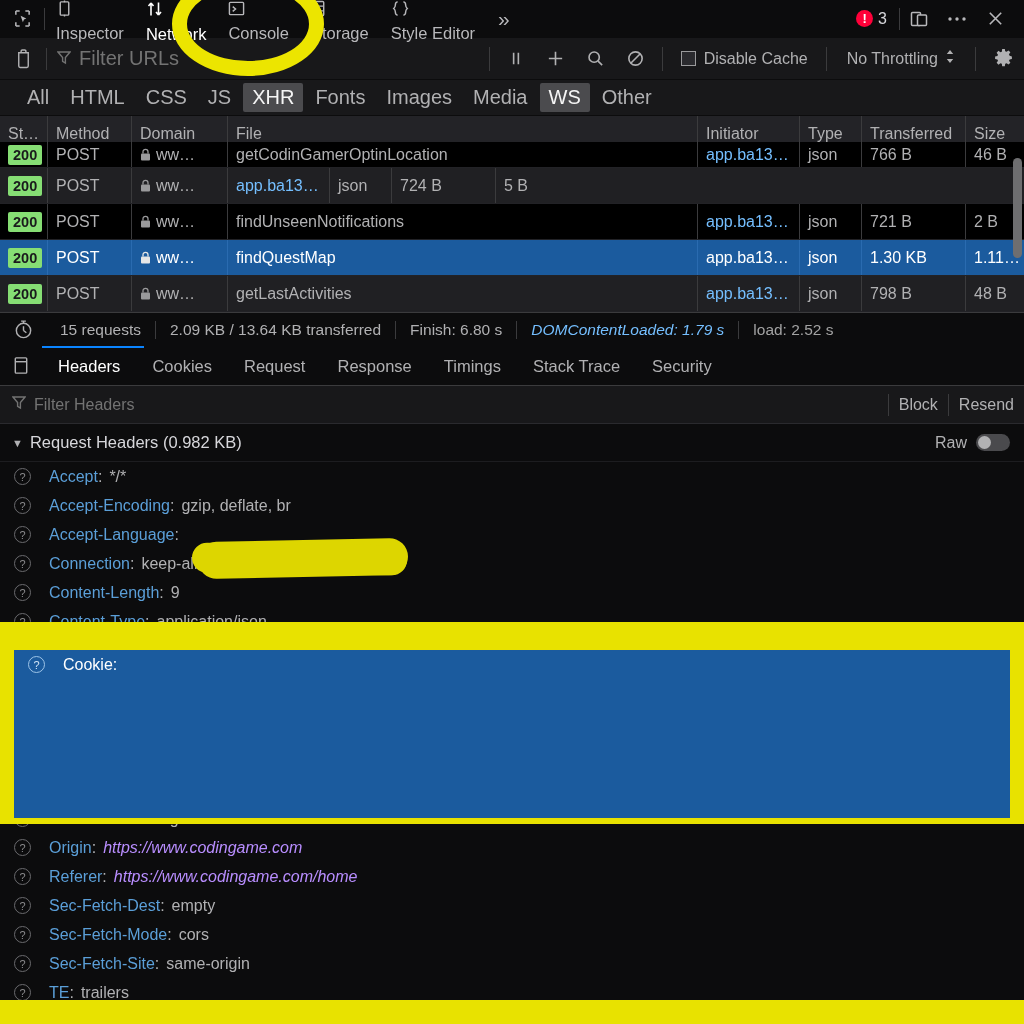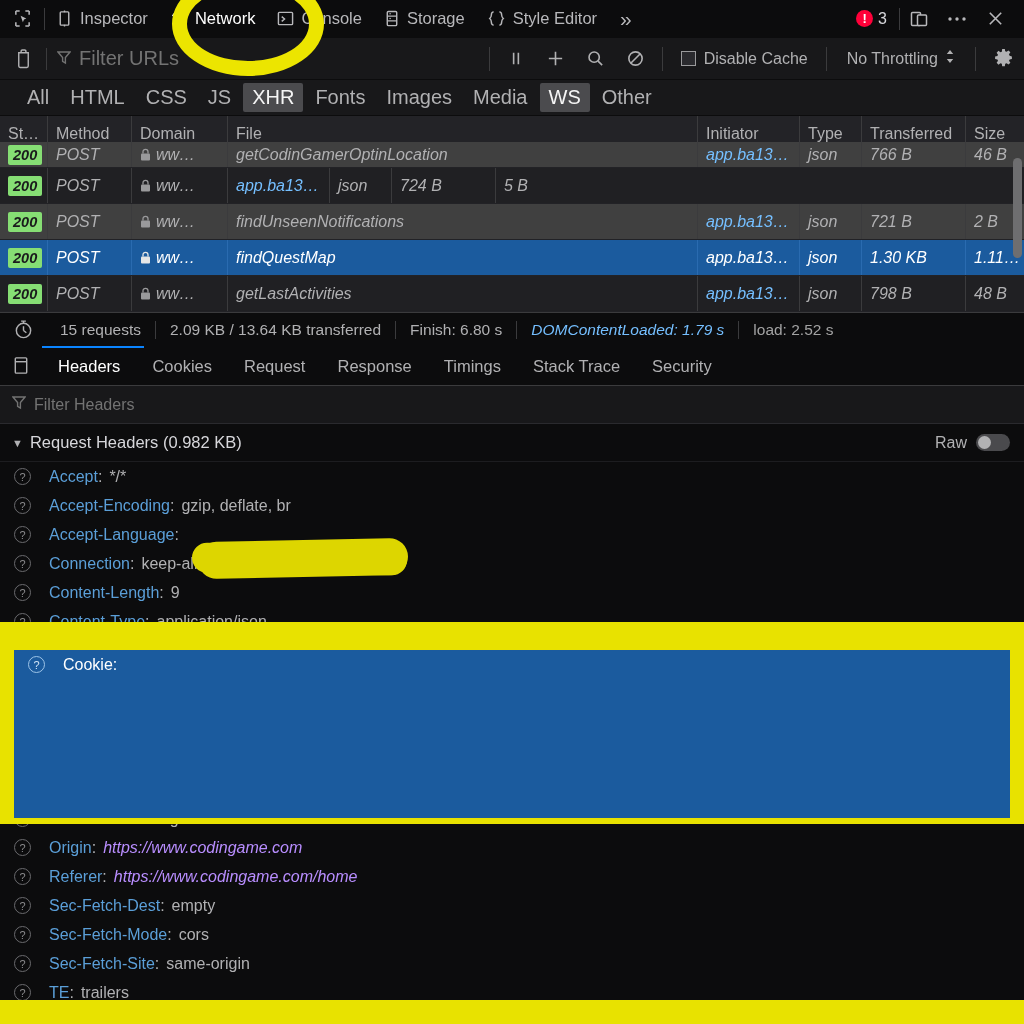--- a/index.html
+++ b/index.html
@@ -17,23 +17,23 @@
     height: 38px; background: #0c0c0d;
     border-bottom: 1px solid #0c0c0d;
     position: relative; z-index: 2;
   }
   .tool-pick {
     width: 44px; height: 38px; display: flex;
     align-items: center; justify-content: center;
   }
   .vsep { width: 1px; height: 22px; background: #3b3b3d; }
   .tool-tab {
-    display: flex; align-items: center; gap: 7px;
+    display: flex; gap: 7px;
     height: 38px; padding: 0 11px; color: #b8b8bb;
-    font-size: 16.5px; white-space: nowrap;
+    font-size: 16.5px; white-space: nowrap; flex-direction: column;
   }
   .tool-tab .ico { display: flex; align-items: center; }
   .tool-tab.selected { color: #ffffff; }
   .chev-more { color: #b8b8bb; font-size: 21px; padding: 0 12px; }
   .toolbox-right {
     margin-left: auto; display: flex; align-items: center;
     gap: 0; padding-right: 10px; height: 38px;
   }
   .err-badge {
     display: flex; align-items: center; gap: 5px;
@@ -101,21 +101,21 @@
   }
   .c-status { width: 48px; }
   .c-method { width: 84px; }
   .c-domain { width: 96px; }
   .c-file   { flex: 1 1 auto; min-width: 0; }
   .c-init   { width: 102px; }
   .c-type   { width: 62px; }
   .c-trans  { width: 104px; }
   .c-size   { width: 58px; border-right: none !important; }
 
-  .req-rows { background: #404040; font-style: italic; }
+  .req-rows { background: #000000; }
   .req-row {
     display: flex; height: 36px; font-size: 16px;
     color: #b1b1b3; border-bottom: 1px solid #222226;
   }
   .req-row.alt { background: #202023; }
   .req-row.clipped { height: 26px; margin-top: -10px; }
   .req-row.selected { background: #1b5b9e; color: #ffffff; }
   .req-row.selected .cell { border-right-color: #2a6bb0; }
   .req-row.selected .init { color: #ffffff; }
   .status-badge {
@@ -577,20 +577,26 @@
 
   <div class="fh-bar">
     <div class="fh-left">
       <span>
         <svg width="14" height="15" viewBox="0 0 14 15" fill="none" stroke="#737373" stroke-width="1.4">
           <path d="M1 2h12l-4.6 5.6V13L5.6 11.4V7.6z"></path>
         </svg>
       </span>
       <span>Filter Headers</span>
     </div>
+    <div class="fh-right">
+      <div class="fh-sep"></div>
+      <div class="fh-btn">Block</div>
+      <div class="fh-sep"></div>
+      <div class="fh-btn">Resend</div>
+    </div>
   </div>
 
   <div class="hdr-section">
     <span class="twisty">▼</span>
     <span>Request Headers (0.982 KB)</span>
     <span class="raw-wrap">
       <span class="raw-lbl">Raw</span>
       <span class="toggle">
           <span class="knob"></span>
         </span>

